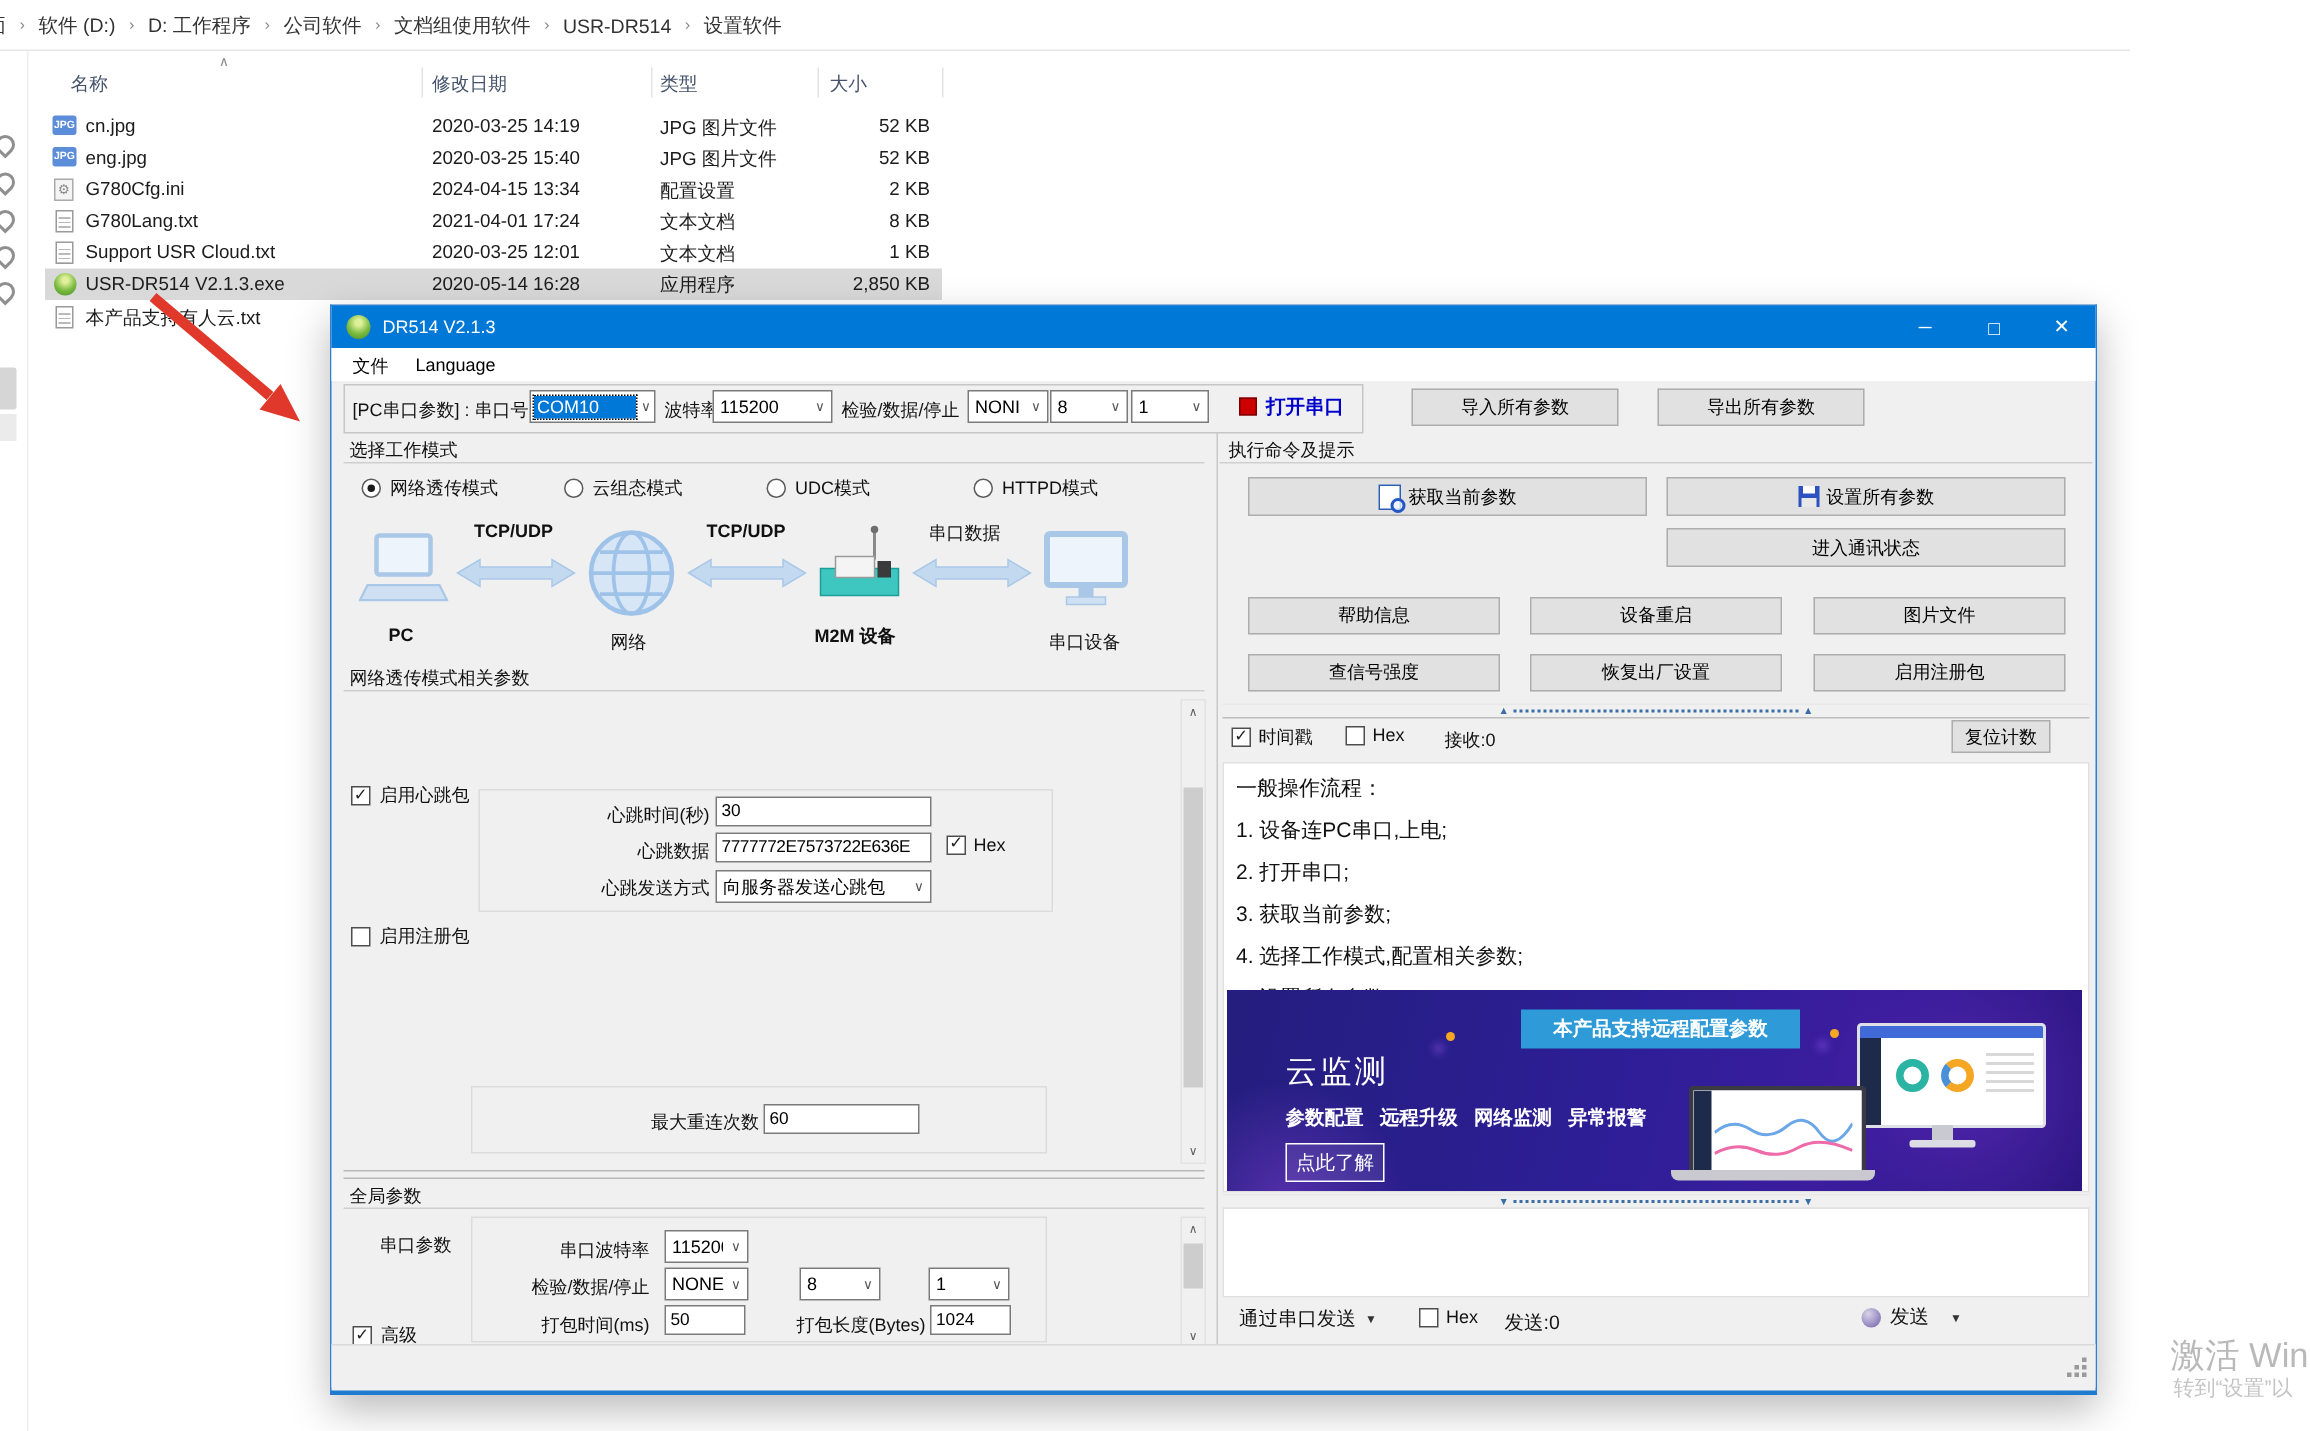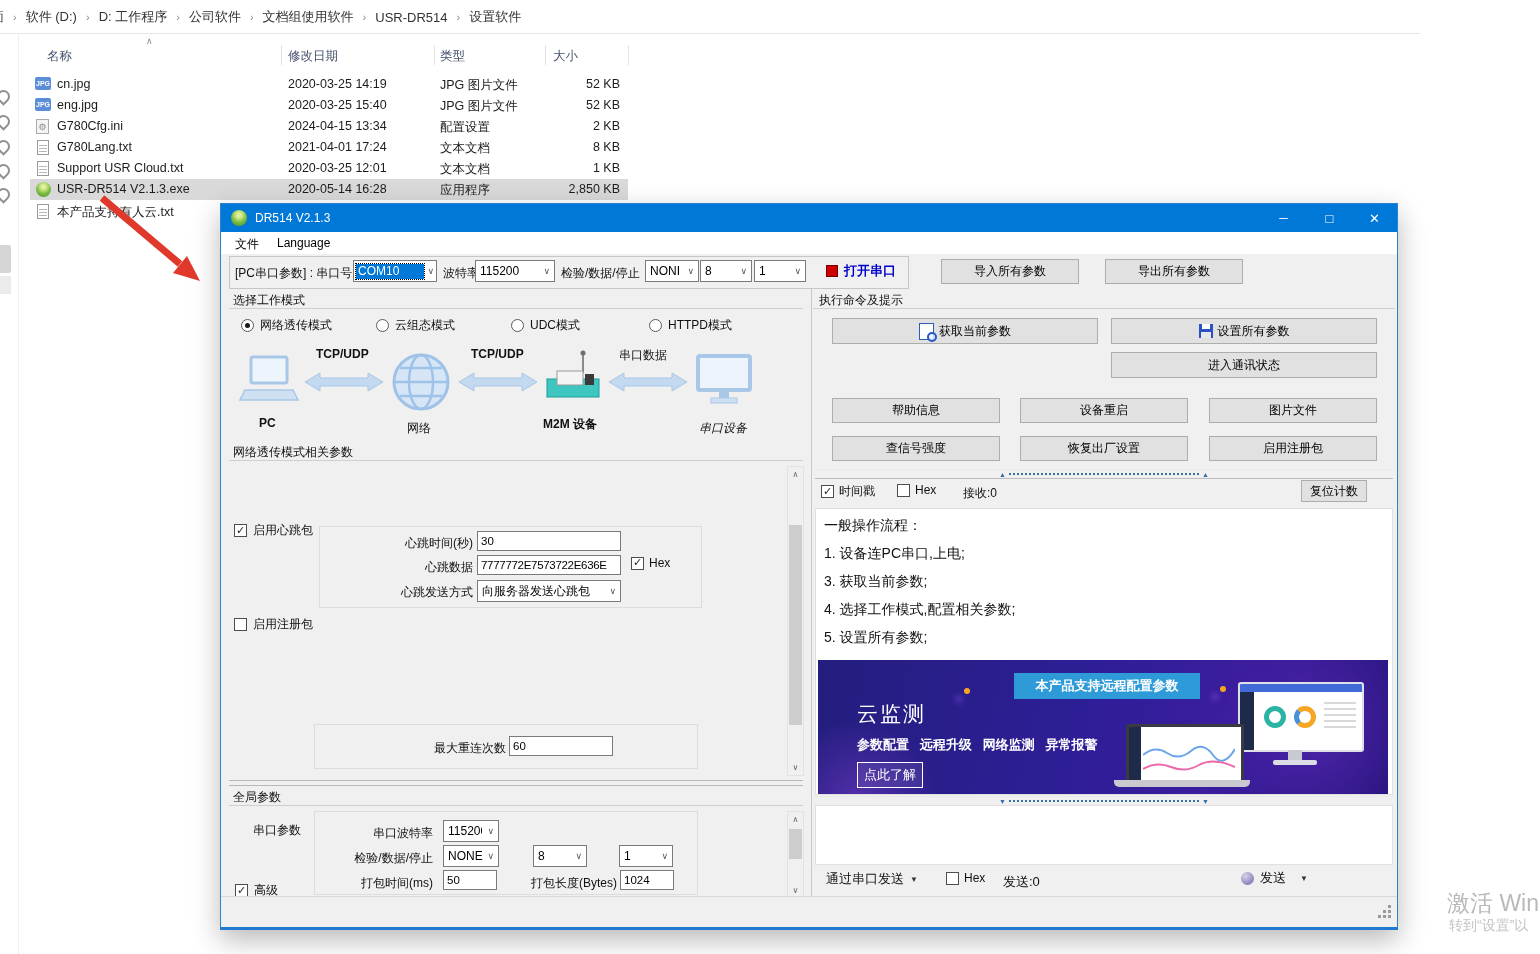--- a/index.html
+++ b/index.html
@@ -260,21 +260,21 @@
   <span class="abs lbl" style="left:322px;top:212px;font-weight:bold;">M2M 设备</span>
   <span class="abs lbl" style="left:398px;top:143px;">串口数据</span>
   <svg class="abs" style="left:386px;top:167px;" width="82" height="22">
     <path d="M2 11 L17 2 L17 7 L65 7 L65 2 L80 11 L65 20 L65 15 L17 15 L17 20 Z" fill="#c3d9f0" stroke="#a9c7e7"></path>
   </svg>
   <svg class="abs" style="left:474px;top:150px;" width="58" height="52">
     <rect x="3" y="2" width="52" height="34" rx="2" fill="#eef4fb" stroke="#a9c7e7" stroke-width="4"></rect>
     <rect x="24" y="38" width="10" height="6" fill="#a9c7e7"></rect>
     <rect x="16" y="44" width="26" height="5" fill="#cfe0f3" stroke="#a9c7e7"></rect>
   </svg>
-  <span class="abs lbl" style="left:478px;top:216px;font-style:italic;">串口设备</span>
+  <span class="abs lbl" style="left:478px;top:216px;">串口设备</span>
 
   <span class="abs sect-t" style="left:12px;top:240px;">网络透传模式相关参数</span>
   <div class="abs hair" style="left:8px;top:256px;width:574px;"></div>
 
   <div class="abs" style="left:13px;top:318px;display:flex;align-items:center;gap:6px;">
     <span class="cb checked"></span>
     <span class="lbl">启用心跳包</span>
   </div>
   <div class="abs panelbox" style="left:98px;top:322px;width:383px;height:82px;"></div>
   <span class="abs lbl lblr" style="left:110px;top:331px;width:142px;">心跳时间(秒)</span>
@@ -390,20 +390,21 @@
     <span class="lbl">Hex</span>
   </div>
   <span class="abs lbl" style="left:742px;top:281px;">接收:0</span>
   <div class="abs dlg-btn" style="left:1080px;top:276px;width:66px;height:22px;">
     <span>复位计数</span>
   </div>
 
   <div class="abs" style="left:594px;top:304px;width:578px;height:287px;background:#fff;border:1px solid #e0e0e0;box-sizing:border-box;">
     <div class="logline" style="margin:8px 0 0 8px;">一般操作流程：</div>
     <div class="logline" style="margin:10px 0 0 8px;">1. 设备连PC串口,上电;</div>
+    <div class="logline" style="margin:10px 0 0 8px;">2. 打开串口;</div>
     <div class="logline" style="margin:10px 0 0 8px;">3. 获取当前参数;</div>
     <div class="logline" style="margin:10px 0 0 8px;">4. 选择工作模式,配置相关参数;</div>
     <div class="logline" style="margin:10px 0 0 8px;">5. 设置所有参数;</div>
   </div>
 
   <div class="abs" style="left:597px;top:456px;width:570px;height:134px;overflow:hidden;
        background:linear-gradient(105deg,#241e7e,#2d1e96 45%,#3b1d9e 70%,#2a1580);">
     <div class="abs" style="left:-40px;top:60px;width:160px;height:160px;border-radius:50%;
          background:radial-gradient(circle,rgba(120,60,200,.55),transparent 70%);"></div>
     <div class="abs" style="right:-30px;top:-30px;width:200px;height:200px;border-radius:50%;

